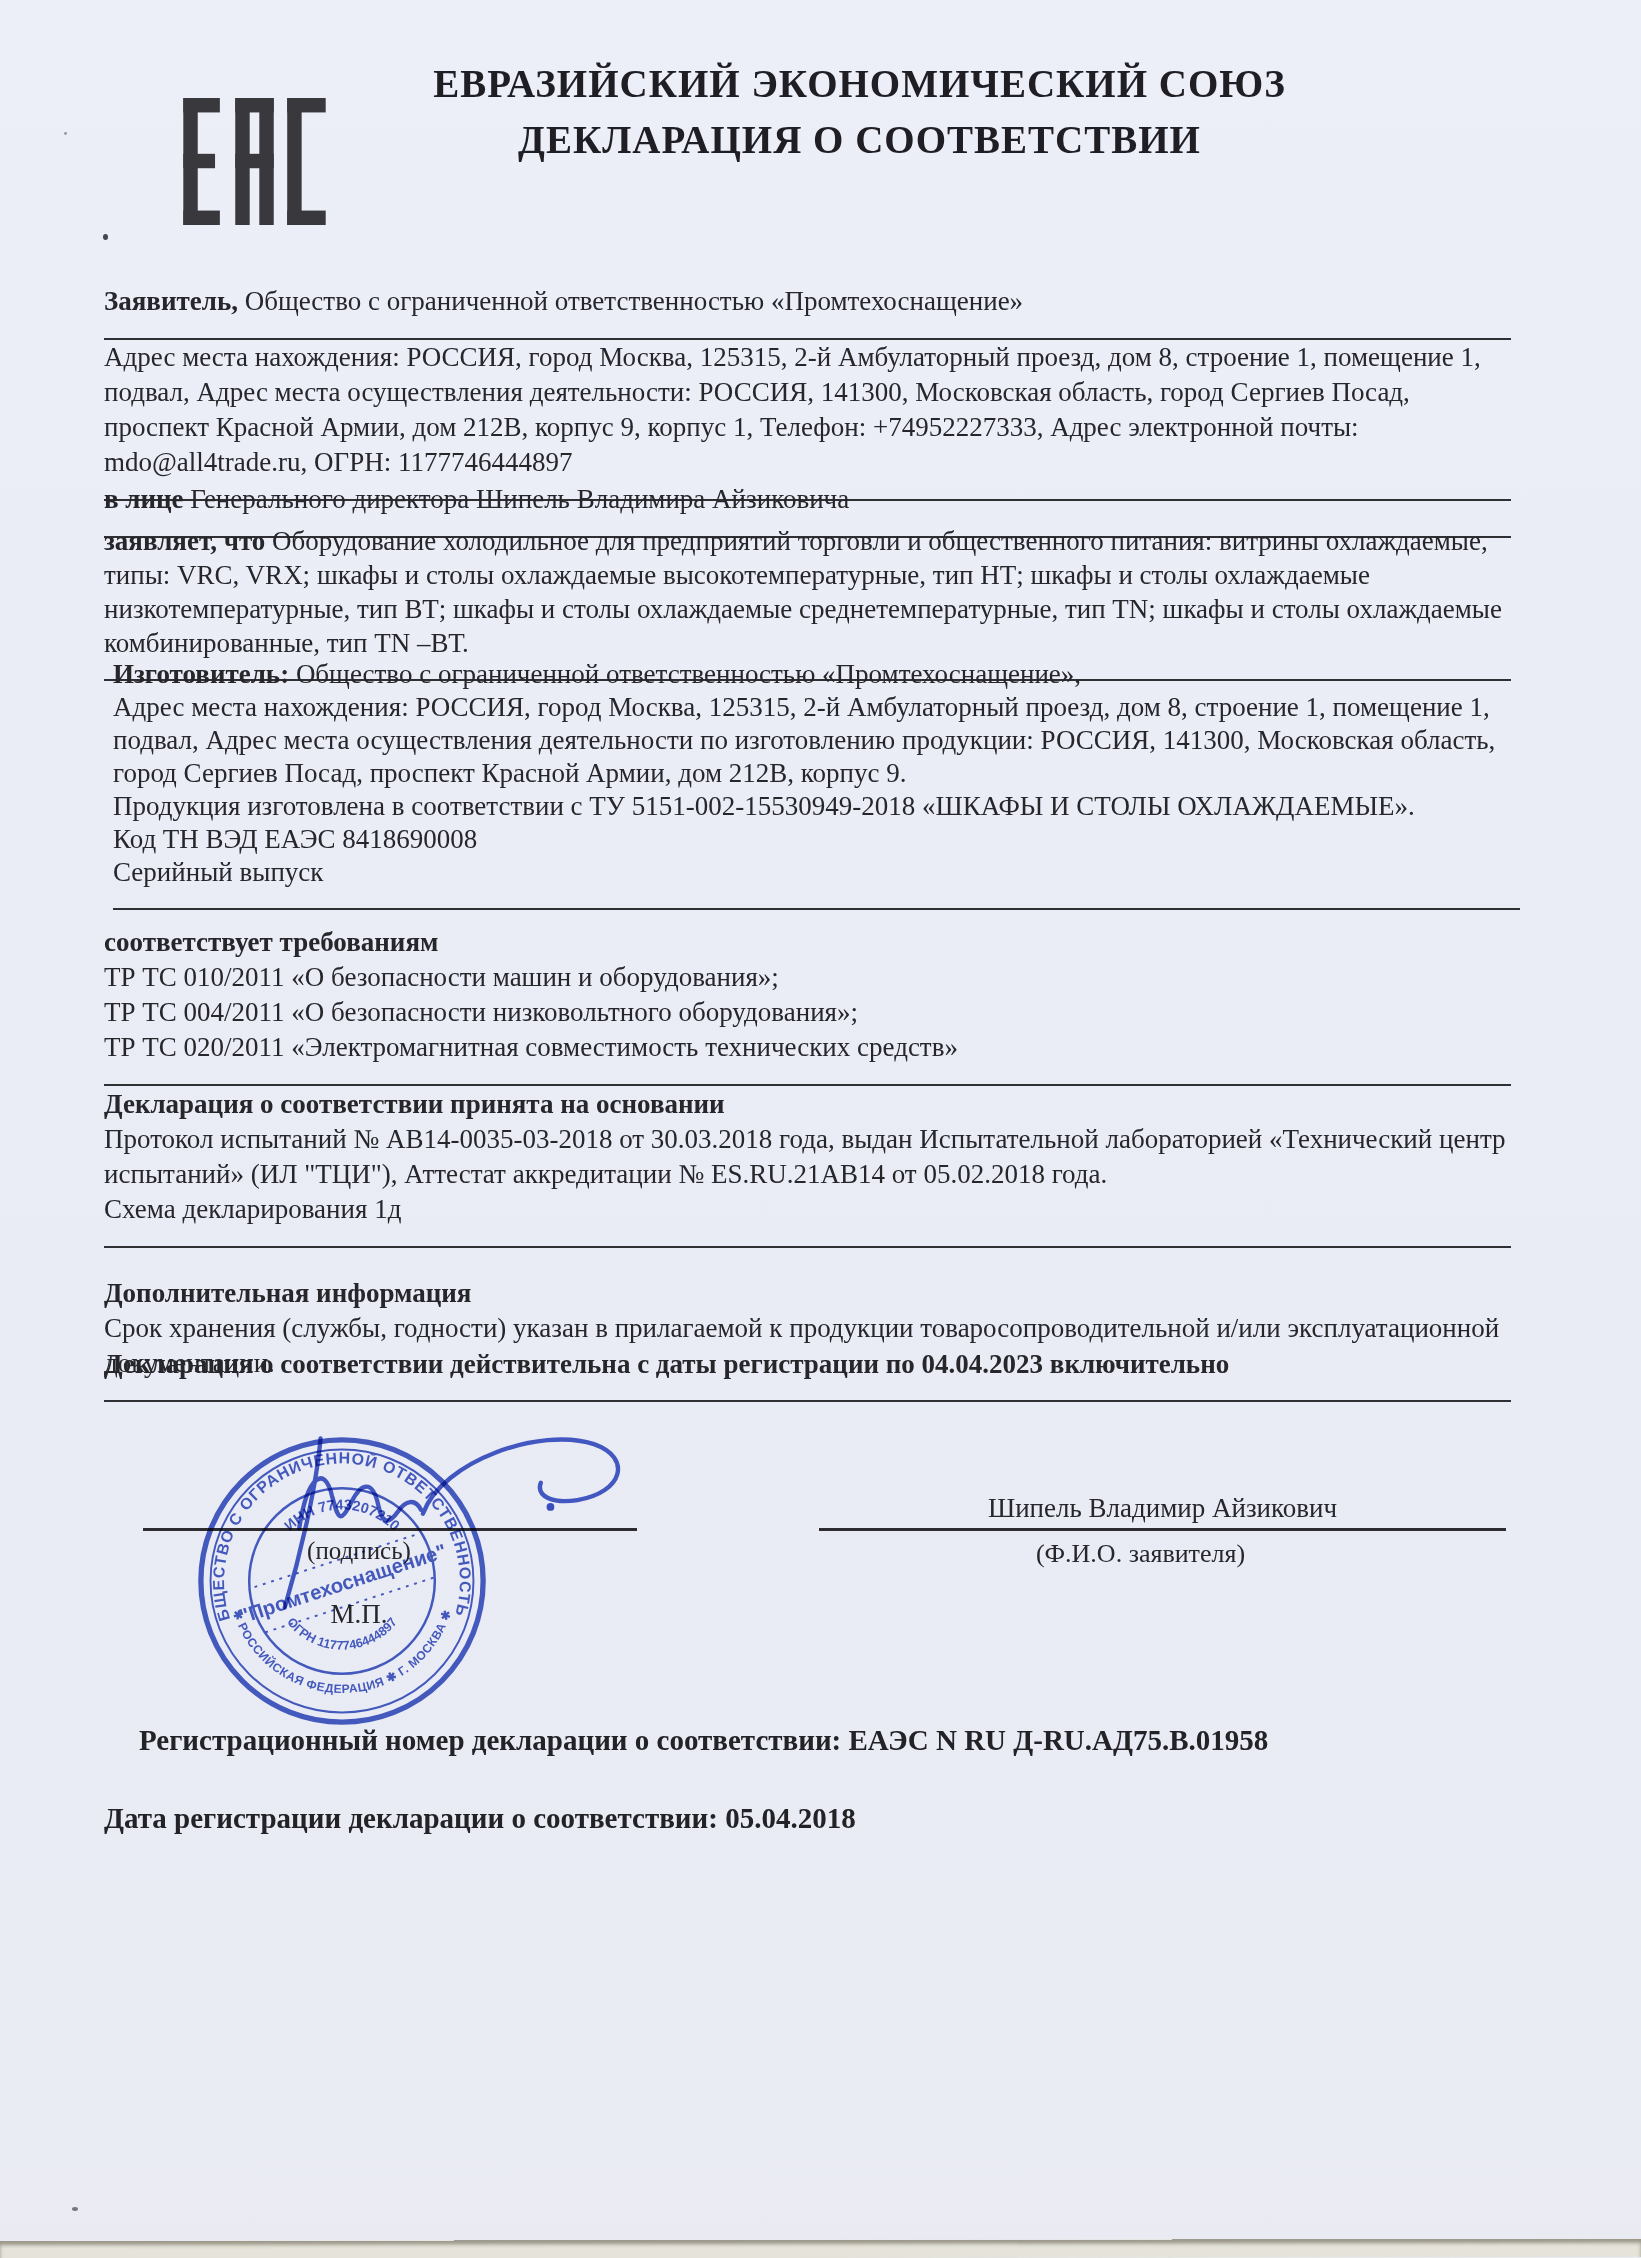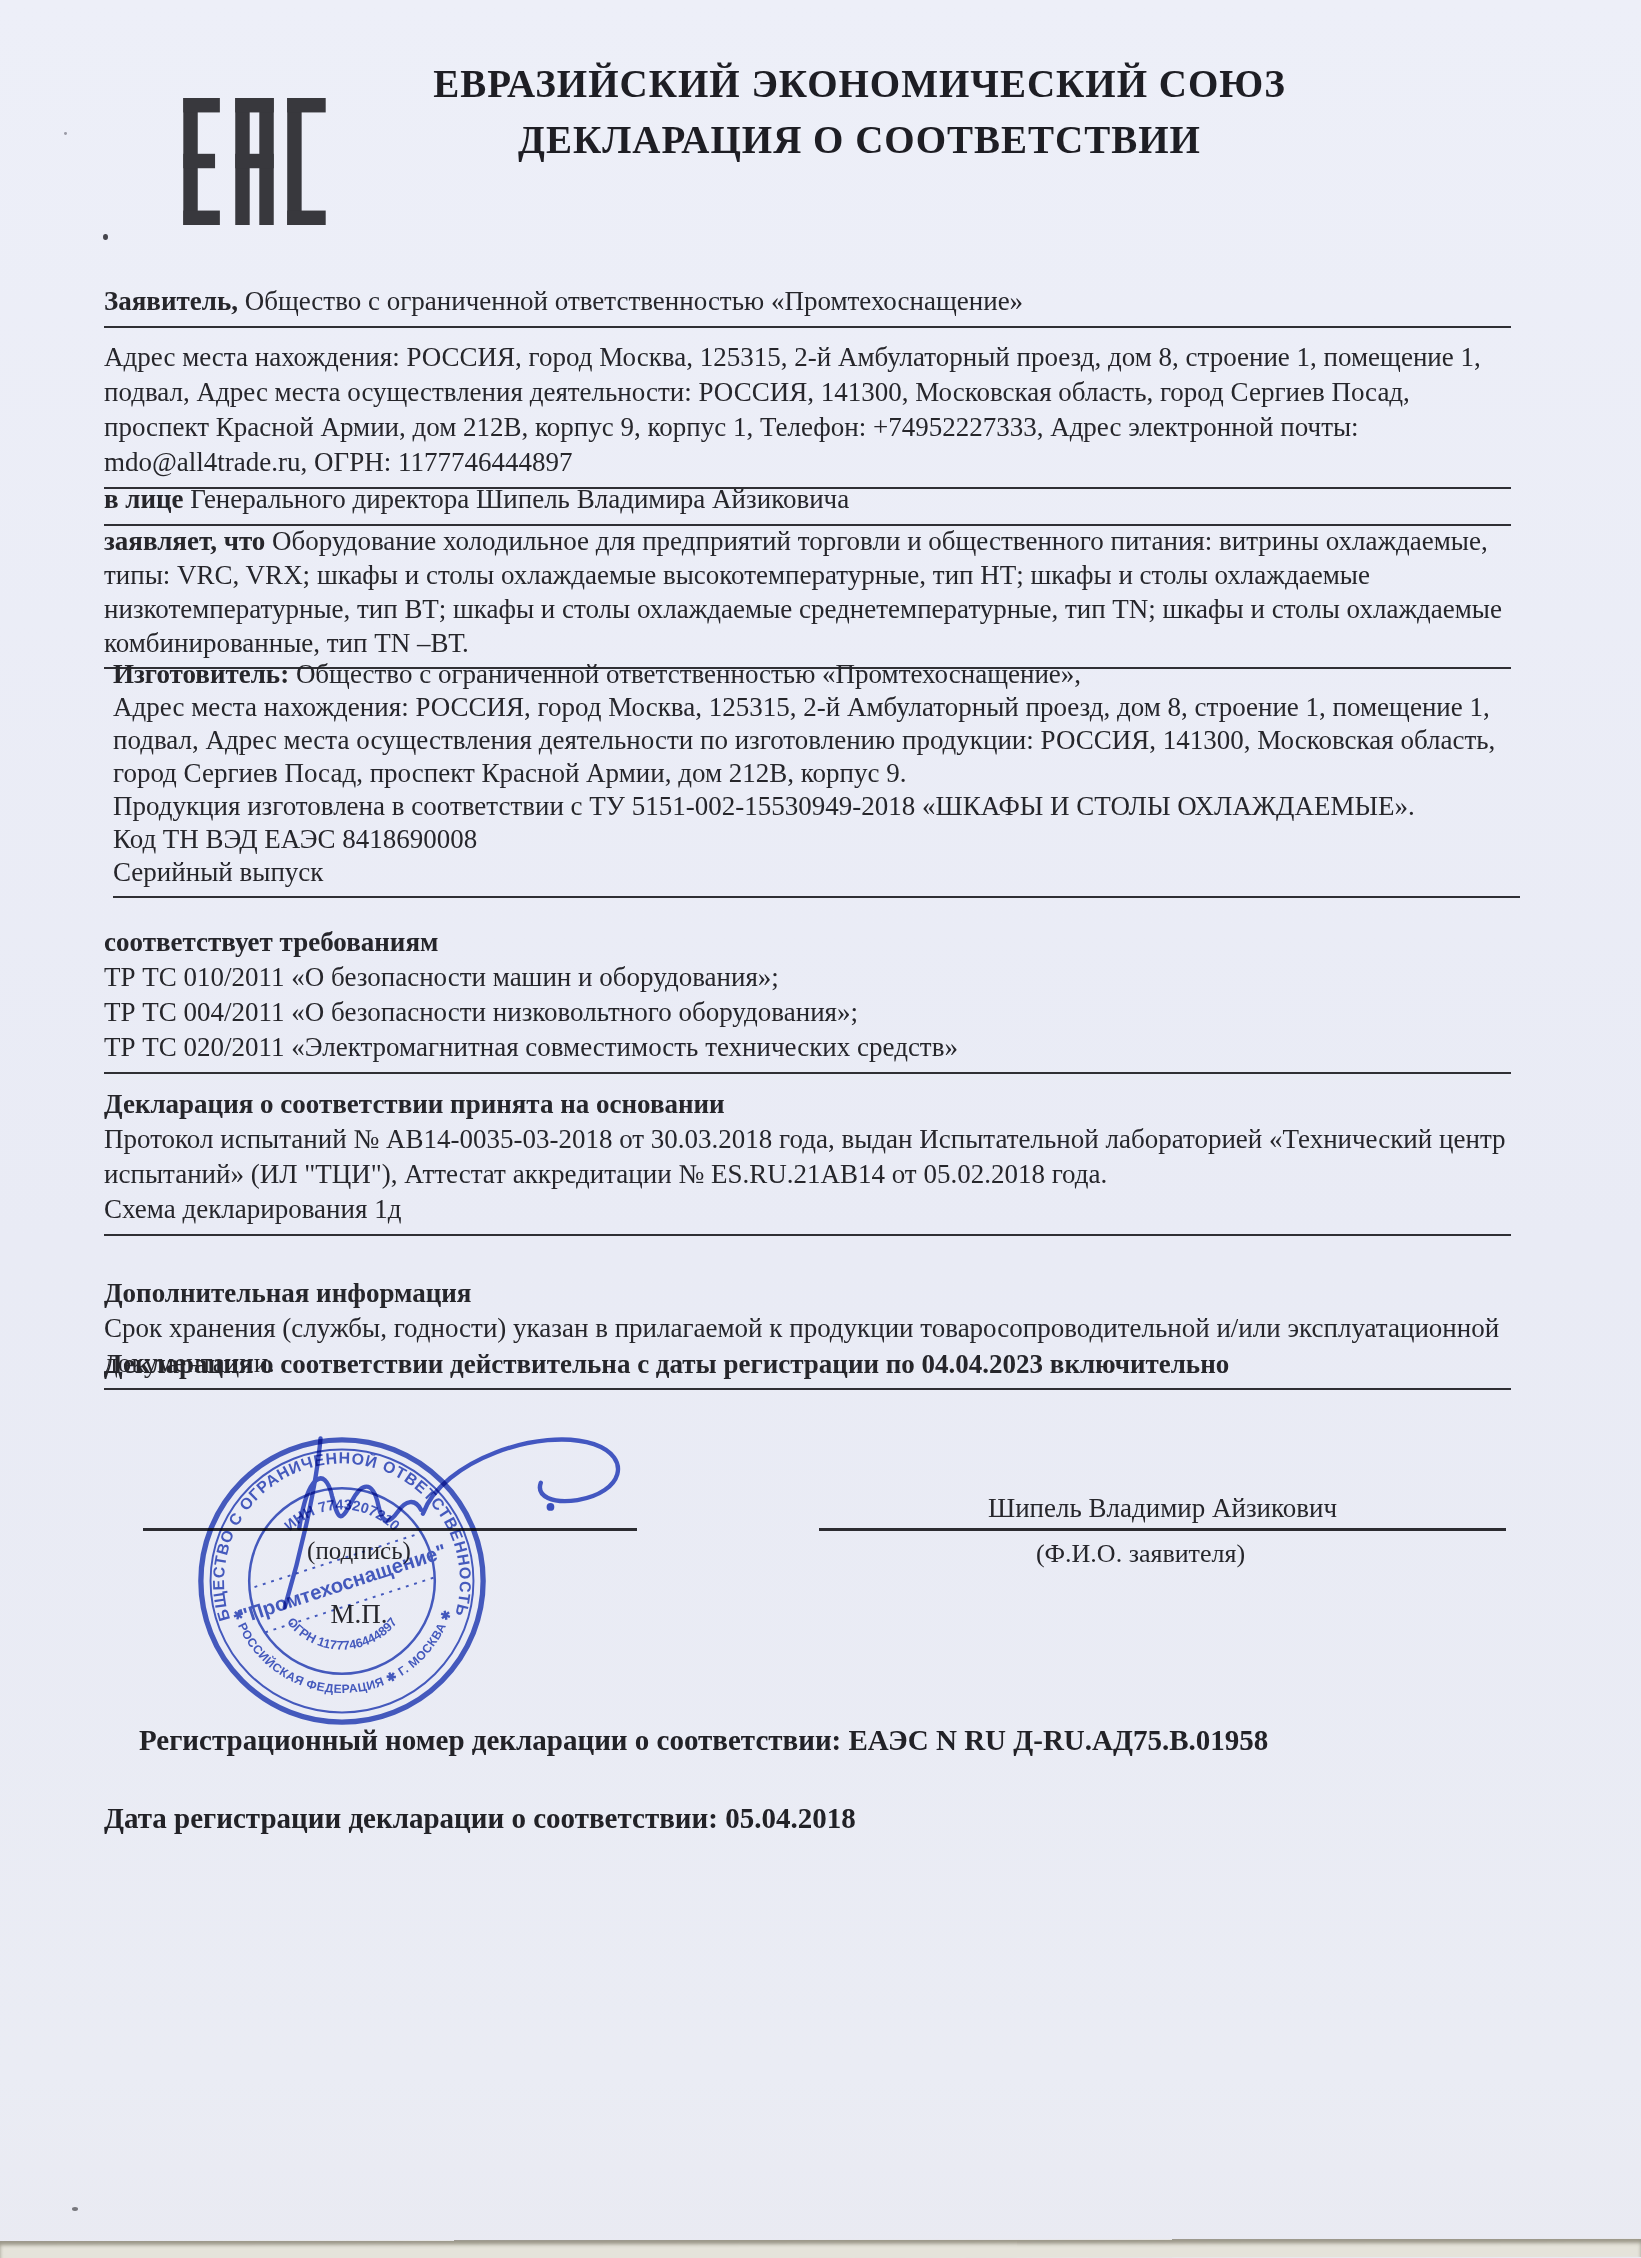--- a/index.html
+++ b/index.html
@@ -1,20 +1,20 @@
 <!DOCTYPE html>
 <html><head>
 <meta charset="utf-8">
 <style>
   html,body{margin:0;padding:0;background:#777;}
   .page{position:relative;width:1641px;height:2258px;overflow:hidden;
         background:linear-gradient(180deg,#edeff8 0%,#e9ebf5 55%,#eaecf4 92%,#e9eaf2 100%);
         font-family:"Liberation Serif", serif;color:#26262b;}
   .sec{position:absolute;left:104px;width:1407px;font-size:27px;line-height:35px;}
-  .rule{border-bottom:2.9px solid #2f2f34;padding-bottom:7px;}
+  .rule{border-bottom:2.9px solid #2f2f34;padding-bottom:19px;}
   .lh34{line-height:33px;}
   .lh35{line-height:34px;}
   p{margin:0;}
   .b{font-weight:bold;}
   .title{position:absolute;left:232px;top:56px;width:1255px;text-align:center;
          font-weight:bold;font-size:39px;line-height:56px;color:#1e1e24;letter-spacing:1px;}
   .eac{position:absolute;left:183px;top:98px;}
   .absline{position:absolute;height:2.9px;background:#2c2c31;}
   .cap{position:absolute;text-align:center;}
   .regline{position:absolute;left:104px;width:1407px;font-weight:bold;font-size:29px;color:#222227;}

